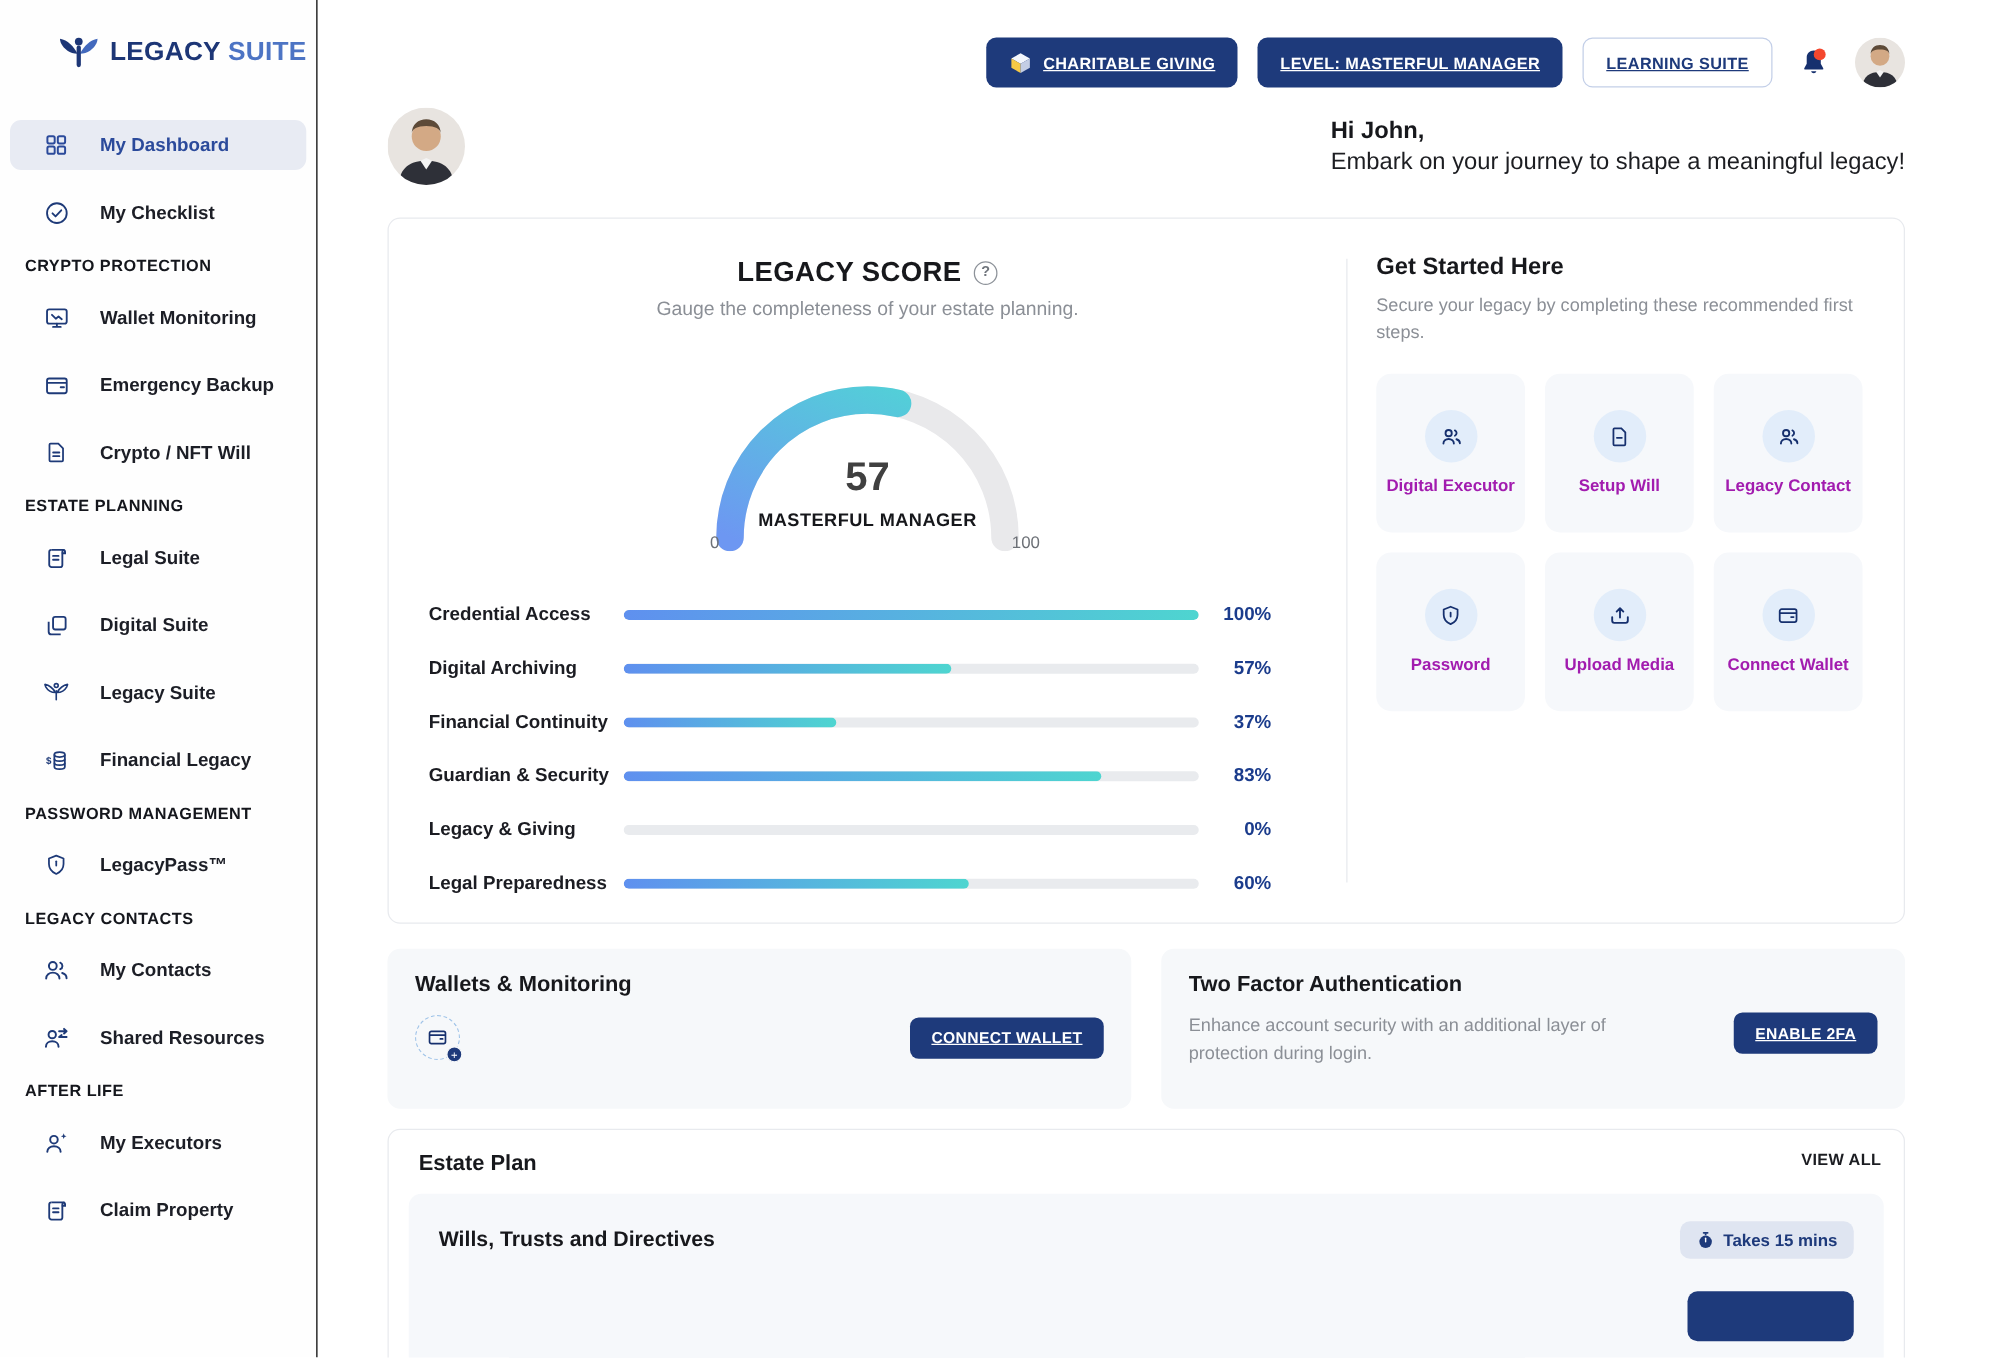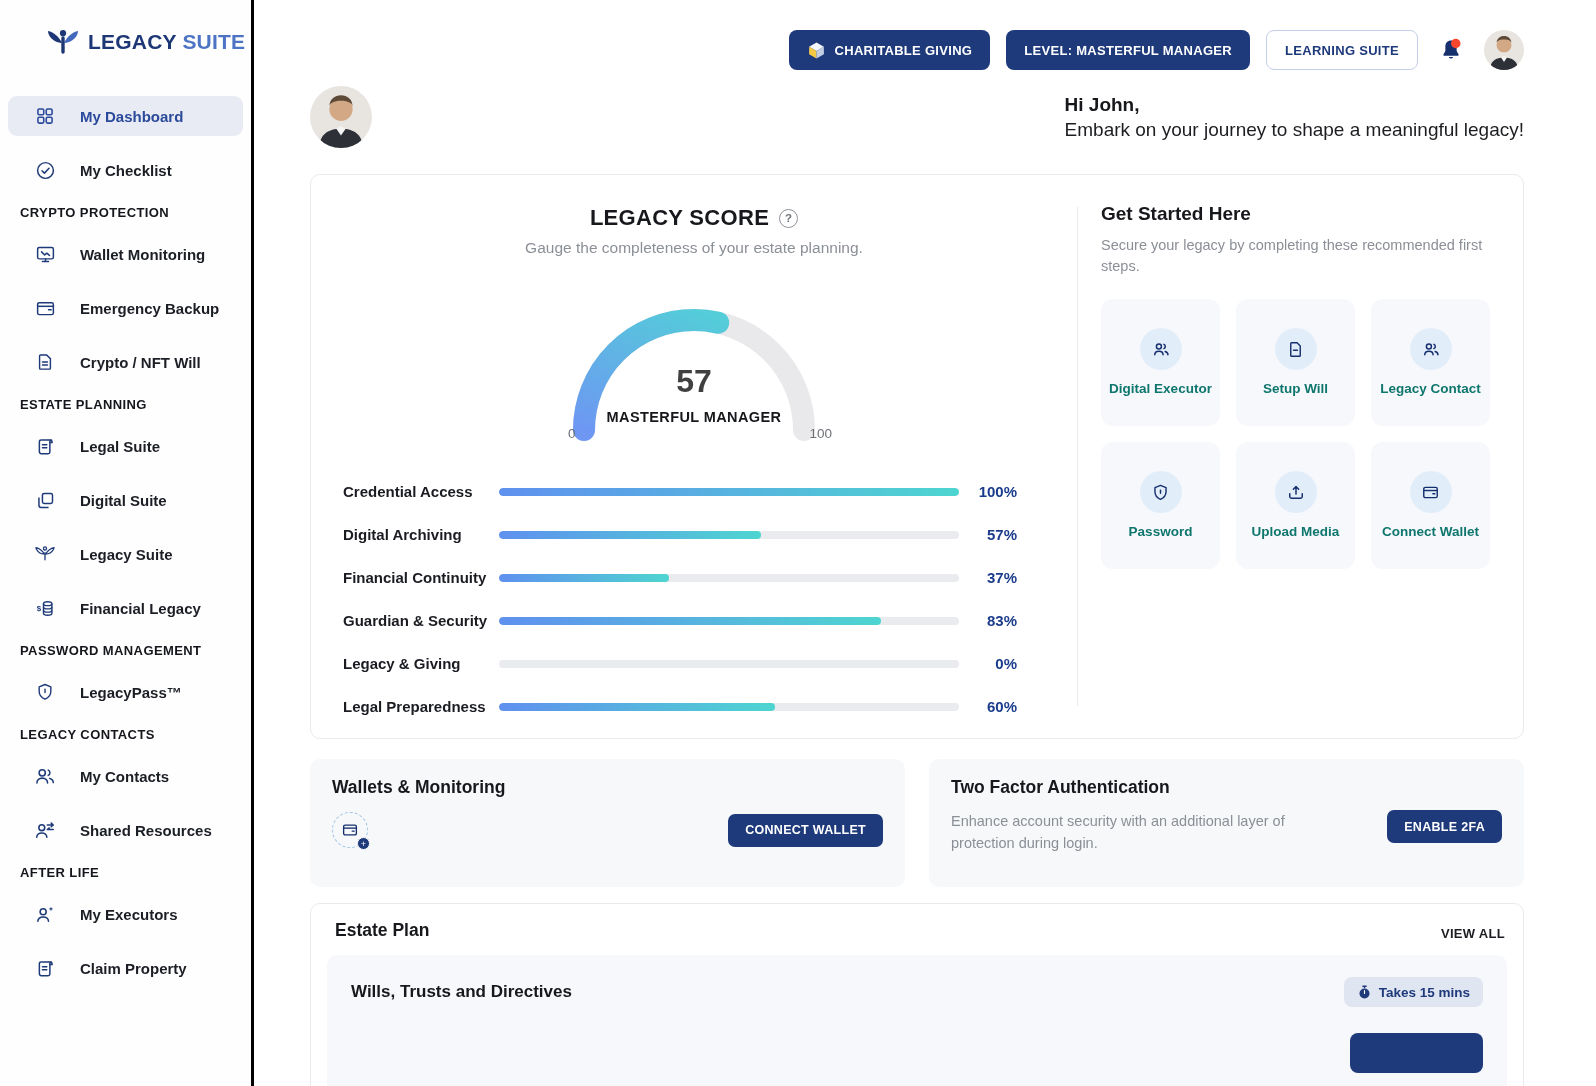--- a/index.html
+++ b/index.html
@@ -2,40 +2,40 @@
 <html><head>
 <meta charset="utf-8">
 <style>
   * { margin:0; padding:0; box-sizing:border-box; }
   html,body { width:1596px; height:1086px; overflow:hidden; background:#fff;
     font-family:"Liberation Sans", sans-serif; color:#15161a; }
   .app { display:flex; width:100%; height:100%; }
 
   
   .sidebar { width:254px; min-width:254px; height:100%; background:#fefefe;
-    border-right:3px solid #000000; padding-top:28px; }
+    border-right:1px solid #000000; padding-top:28px; }
   .logo { display:flex; align-items:center; gap:8px; padding-left:46px; margin-bottom:40px; }
   .logo-text { font-size:21px; font-weight:bold; letter-spacing:.2px; }
   .logo-text .p1 { color:#1d3676; }
   .logo-text .p2 { color:#4d74c4; font-weight:bold; }
   .nav-item { display:flex; align-items:center; gap:24px; height:40px; margin:0 8px 14px 8px;
     padding-left:26px; border-radius:9px; cursor:pointer; }
   .nav-item .lbl { font-size:15px; font-weight:600; color:#1c1e26; }
   .nav-item.active { background:#e8ebf3; }
   .nav-item.active .lbl { color:#2b4a9b; }
   .nav-header { font-size:13px; font-weight:bold; color:#14161c; letter-spacing:.4px;
     padding-left:20px; margin:12px 0 12px 0; height:18px; line-height:18px; }
   .nav-ic { width:22px; height:22px; display:flex; align-items:center; justify-content:center; }
 
   
   .main { flex:1; padding:0 76px 0 56px; }
   .topbar { margin-top:30px; display:flex; justify-content:flex-end; align-items:center; gap:16px; }
   .btn { border:none; border-radius:8px; height:40px; display:inline-flex; align-items:center;
     justify-content:center; gap:9px; font-family:"Liberation Sans",sans-serif;
-    font-size:13px; font-weight:bold; letter-spacing:.3px; cursor:pointer; padding:0 18px; }
+    font-size:13px; font-weight:bold; letter-spacing:.3px; cursor:pointer; padding:0 18px;text-decoration:underline; }
   .btn-navy { background:#1e3a7b; color:#fff; }
   .btn-outline { background:#fff; color:#1e3a7b; border:1.5px solid #c3cfe8; }
   .bell-wrap { position:relative; width:34px; height:34px; display:flex; align-items:center;
     justify-content:center; cursor:pointer; }
   .avatar-sm { width:40px; height:40px; border-radius:50%; overflow:hidden; cursor:pointer; }
 
   .greeting { display:flex; align-items:center; gap:20px; margin-top:16px;justify-content:space-between; }
   .avatar-lg { width:62px; height:62px; border-radius:50%; overflow:hidden; }
   .greet-title { font-size:19px; font-weight:bold; color:#17181c; margin-bottom:3px; }
   .greet-sub { font-size:19px; color:#1d1e22; }
@@ -66,41 +66,41 @@
 
   .score-divider { width:1px; background:#e8eaee; margin:32px 0; }
   .score-right { flex:1; padding:28px 33px 0 23px; }
   .gs-title { font-size:19px; font-weight:bold; color:#17181c; }
   .gs-sub { margin-top:10px; font-size:14.5px; line-height:21px; color:#8b8f96; }
   .tiles { margin-top:22px; display:grid; grid-template-columns:repeat(3,119px); gap:16px; }
   .tile { height:127px; background:#f6f8fb; border-radius:12px; display:flex; flex-direction:column;
     align-items:center; justify-content:center; gap:10px; cursor:pointer; }
   .tile-ic { width:42px; height:42px; border-radius:50%; background:#e2edfa; display:flex;
     align-items:center; justify-content:center; }
-  .tile-lbl { font-size:13.5px; font-weight:bold; color:#0f766e; text-align:left; line-height:17px;
+  .tile-lbl { font-size:13.5px; font-weight:bold; color:#a21caf; text-align:left; line-height:17px;
     padding:0 6px; }
 
   
   .mid-row { margin-top:20px; display:flex; gap:24px; }
   .mid-card { flex:1; height:128px; background:#f6f8fa; border-radius:10px; padding:18px 22px; }
   .mid-title { font-size:17.5px; font-weight:bold; color:#17181c; }
   .wallet-row { display:flex; align-items:center; justify-content:space-between; margin-top:14px; }
   .wallet-add { position:relative; width:36px; height:36px; border-radius:50%;
     border:1.6px dashed #9fc3e8; display:flex; align-items:center; justify-content:center; cursor:pointer; }
   .wallet-add .plus { position:absolute; right:-3px; bottom:-3px; width:13px; height:13px;
     border-radius:50%; background:#1e3a7b; color:#fff; font-size:9px; display:flex;
     align-items:center; justify-content:center; border:1.5px solid #f6f8fa; }
   .twofa-row { display:flex; align-items:flex-start; justify-content:space-between; margin-top:12px; gap:36px;}
   .twofa-desc { font-size:14.5px; line-height:22px; color:#8b8f96; max-width:400px; }
   .btn-sm { height:33px; border-radius:7px; font-size:12.5px; padding:0 17px; }
 
   
   .estate-card { margin-top:16px; border:1px solid #e8eaee; border-radius:10px; background:#fff;
     padding:16px 16px 20px 16px; }
-  .estate-head { display:flex; align-items:flex-end; justify-content:space-between; padding:0 2px 0 8px; }
+  .estate-head { display:flex; align-items:flex-start; justify-content:space-between; padding:0 2px 0 8px; }
   .estate-title { font-size:17.5px; font-weight:bold; color:#17181c; }
   .view-all { font-size:13px; font-weight:bold; letter-spacing:.3px; color:#1c1d22; cursor:pointer; }
   .estate-inner { margin-top:14px; background:#f6f8fb; border-radius:10px; padding:22px 24px 0 24px;
     height:150px; }
   .estate-item-row { display:flex; align-items:center; justify-content:space-between; }
   .estate-item-title { font-size:17px; font-weight:bold; color:#17181c; }
   .time-badge { display:inline-flex; align-items:center; gap:7px; background:#dfe5f1;
     border-radius:8px; height:30px; padding:0 13px; font-size:13.5px; font-weight:bold; color:#1e3a7b; }
   .estate-btn-row { display:flex; justify-content:flex-end; margin-top:26px; }
   .estate-btn { width:133px; height:40px; background:#1e3a7b; border-radius:8px; cursor:pointer; }

